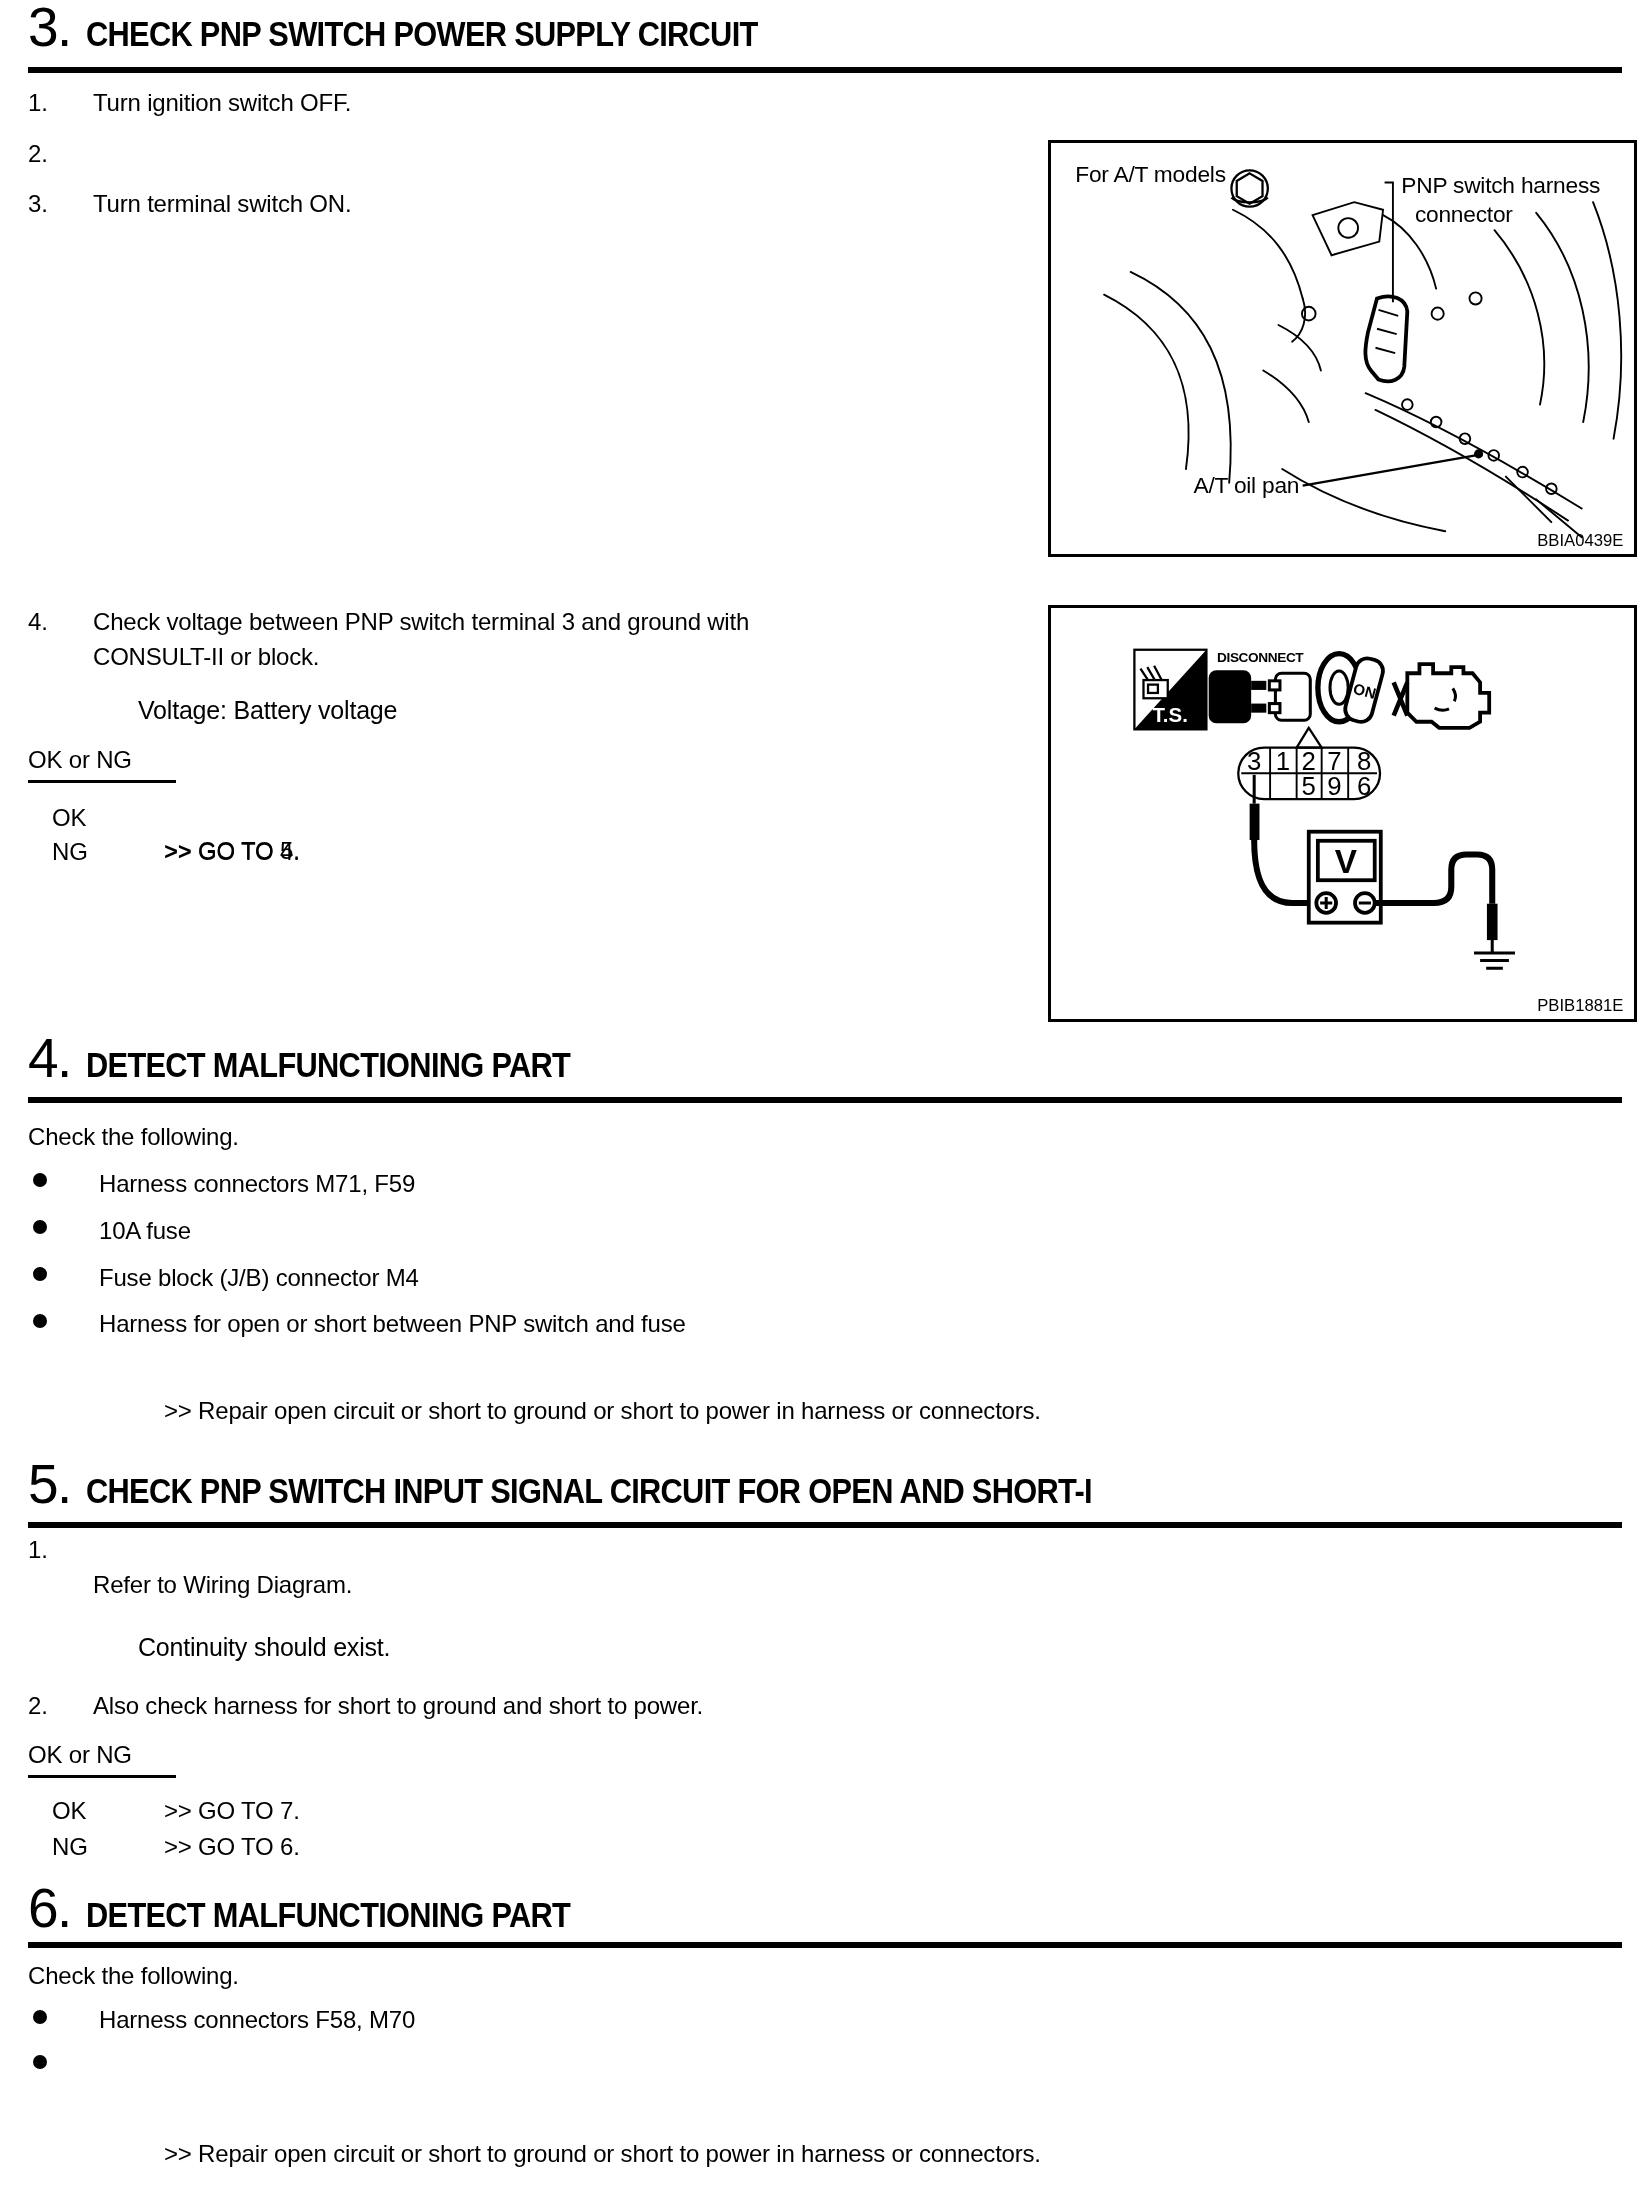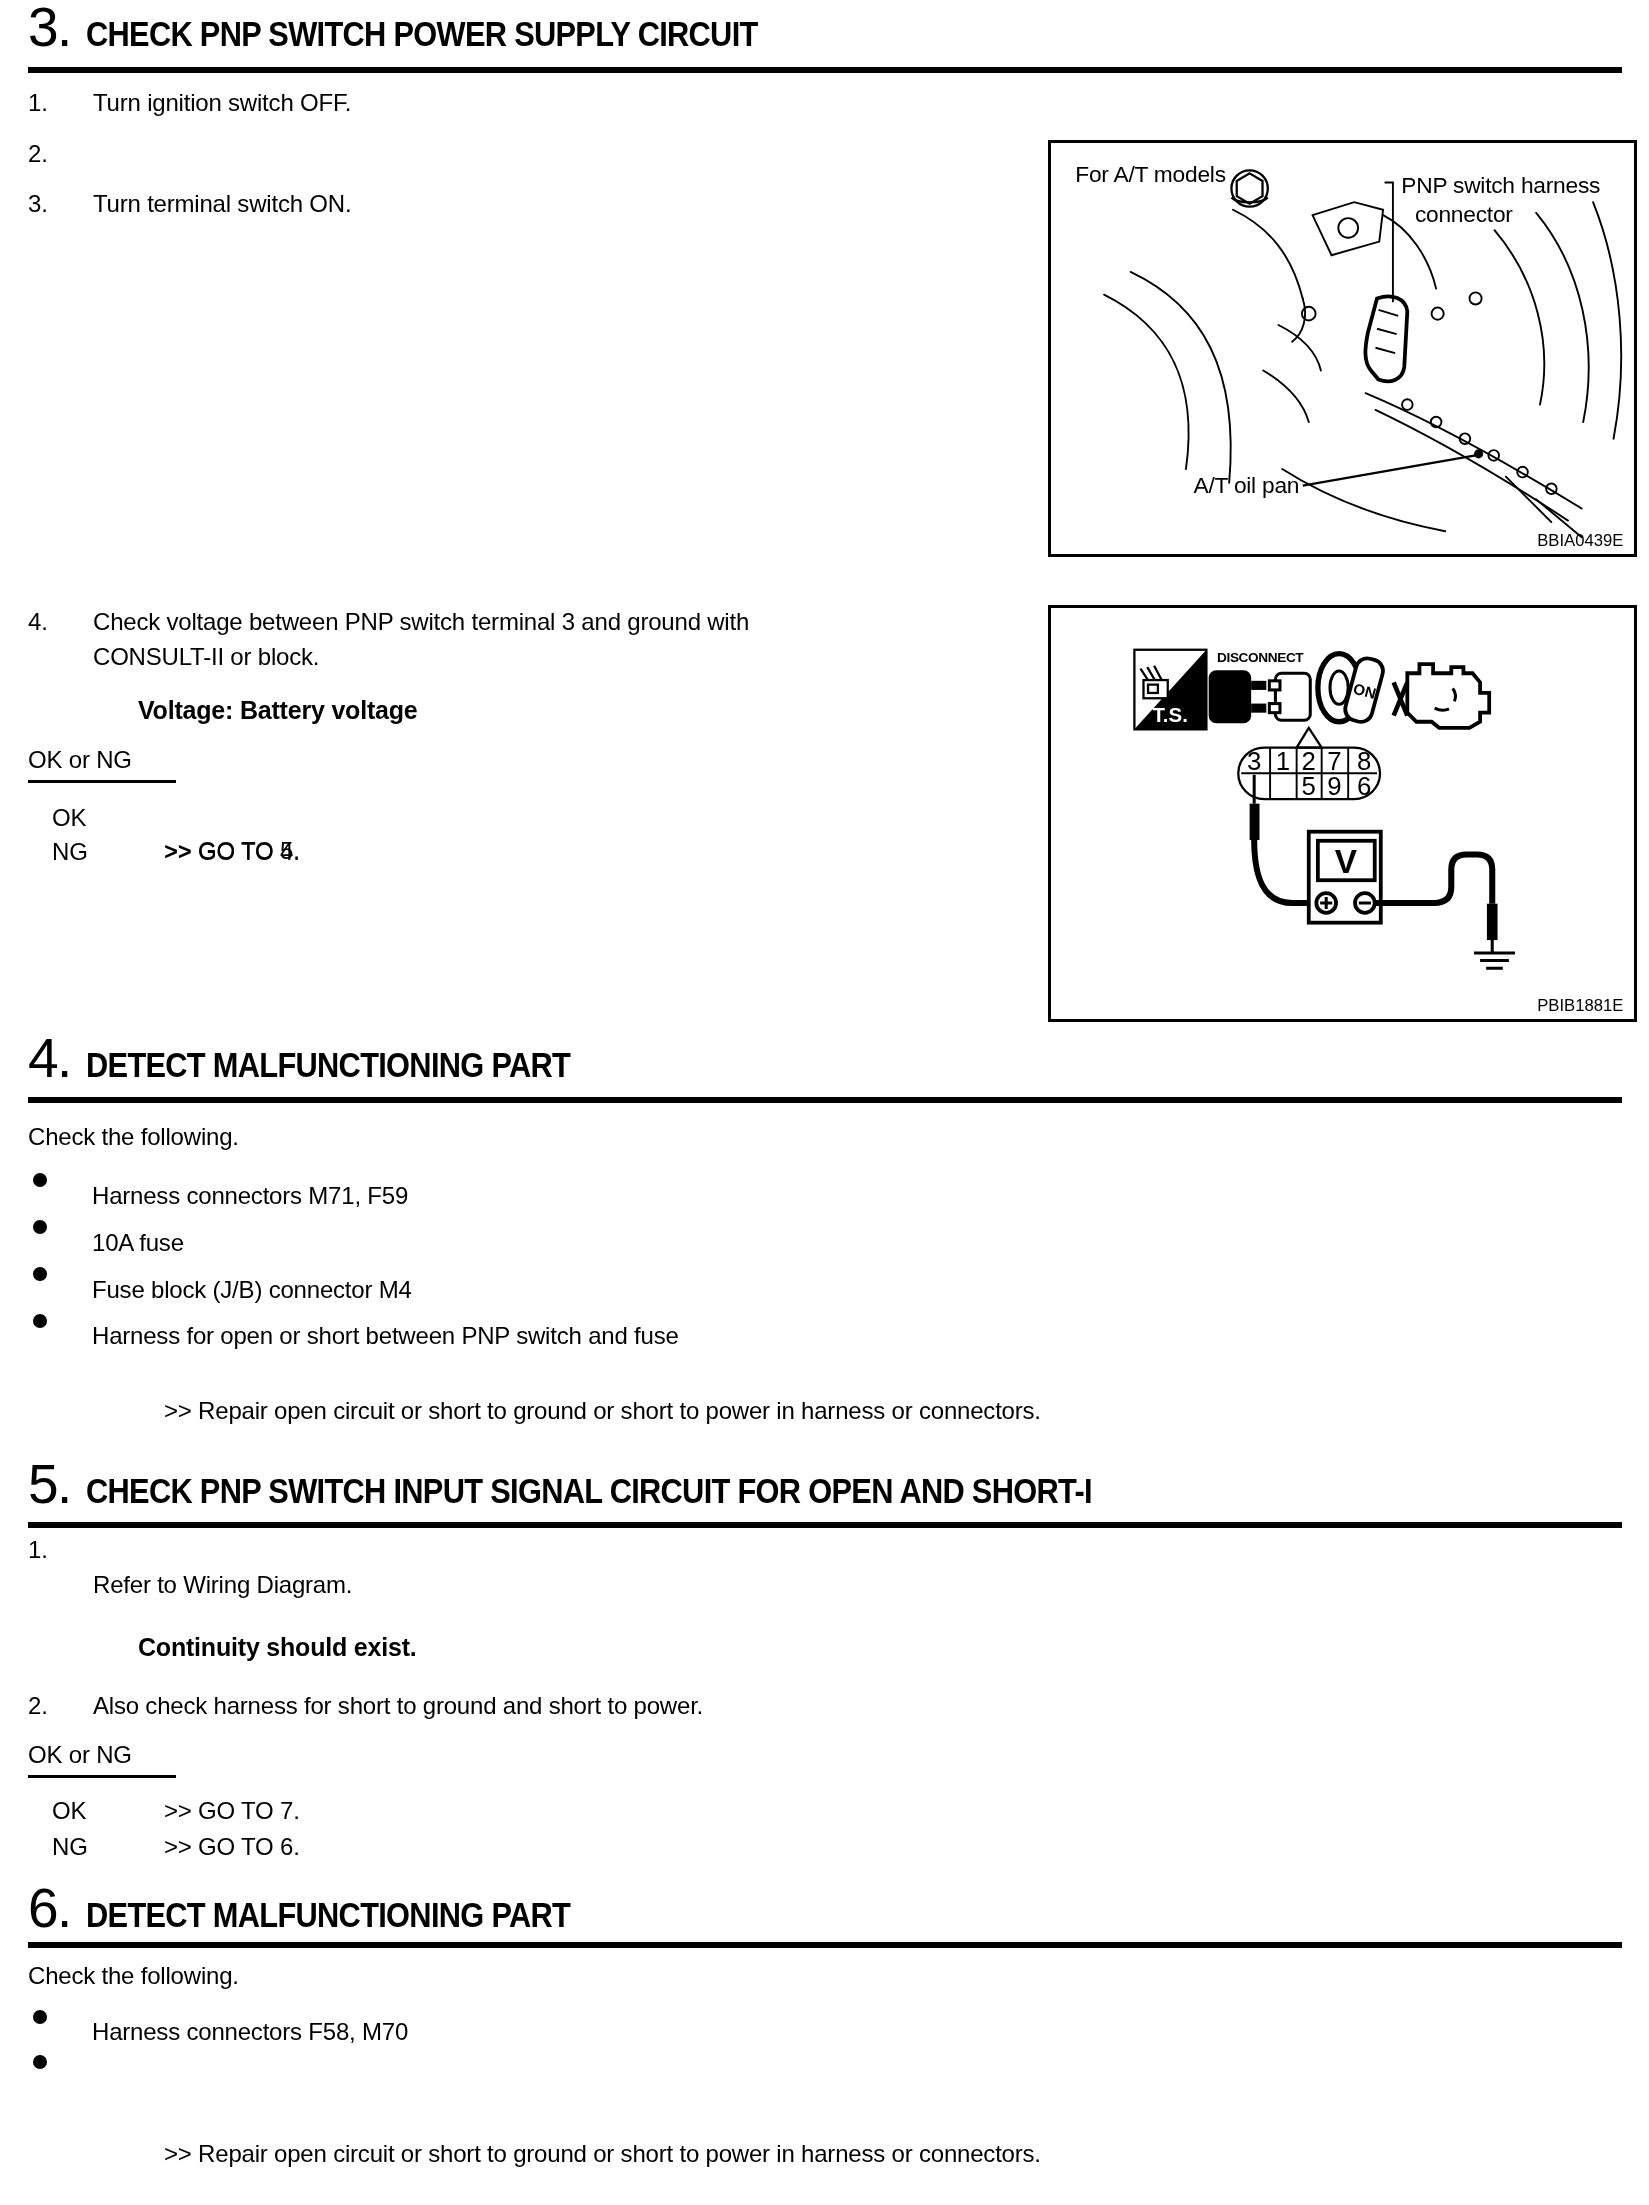--- a/index.html
+++ b/index.html
@@ -11,28 +11,28 @@
   }
   .abs { position:absolute; }
   .body-text { font-size:24px; letter-spacing:-0.2px; line-height:35px; white-space:nowrap; }
   .section-head { display:flex; align-items:baseline; }
   .sec-num { font-size:55px; line-height:1; letter-spacing:-1.5px; font-weight:normal; }
   .sec-title { font-size:35px; font-weight:bold; letter-spacing:-0.8px; margin-left:15px;
                display:inline-block; transform:scaleX(0.88); transform-origin:left bottom; white-space:nowrap; }
   .rule { left:28px; width:1594px; height:6px; background:#000; }
   .step-num { left:28px; }
   .step-text { left:93px; }
-  .spec { left:138px; font-weight:bold; font-size:25px; letter-spacing:-0.2px; white-space:nowrap;text-align:center; }
+  .spec { left:138px; font-weight:normal; font-size:25px; letter-spacing:-0.2px; white-space:nowrap;text-align:center; }
   .okng { left:28px; font-size:24px; letter-spacing:-0.2px; border-bottom:3px solid #000;
           padding:0 44px 6px 0; white-space:nowrap; }
   .res-label { left:52px; }
   .res-action { left:164px; }
   .action-line { left:164px; }
   .bullet-dot { left:33px; width:14.4px; height:14.4px; border-radius:50%; background:#000; }
-  .bullet-text { left:92px;margin-top:12px; }
+  .bullet-text { left:99px; }
   .figure { left:1048px; width:589px; height:417px; border:3px solid #000; background:#fff; }
   .figure svg { display:block; width:100%; height:100%; }
   svg text { font-family:"Liberation Sans","DejaVu Sans",sans-serif; }
   .fig-label { font-size:30px; letter-spacing:-0.3px; }
   .fig-code { font-size:22px; }
   .pin-num { font-size:34px; }
 </style>
 </head>
 <body>
 

